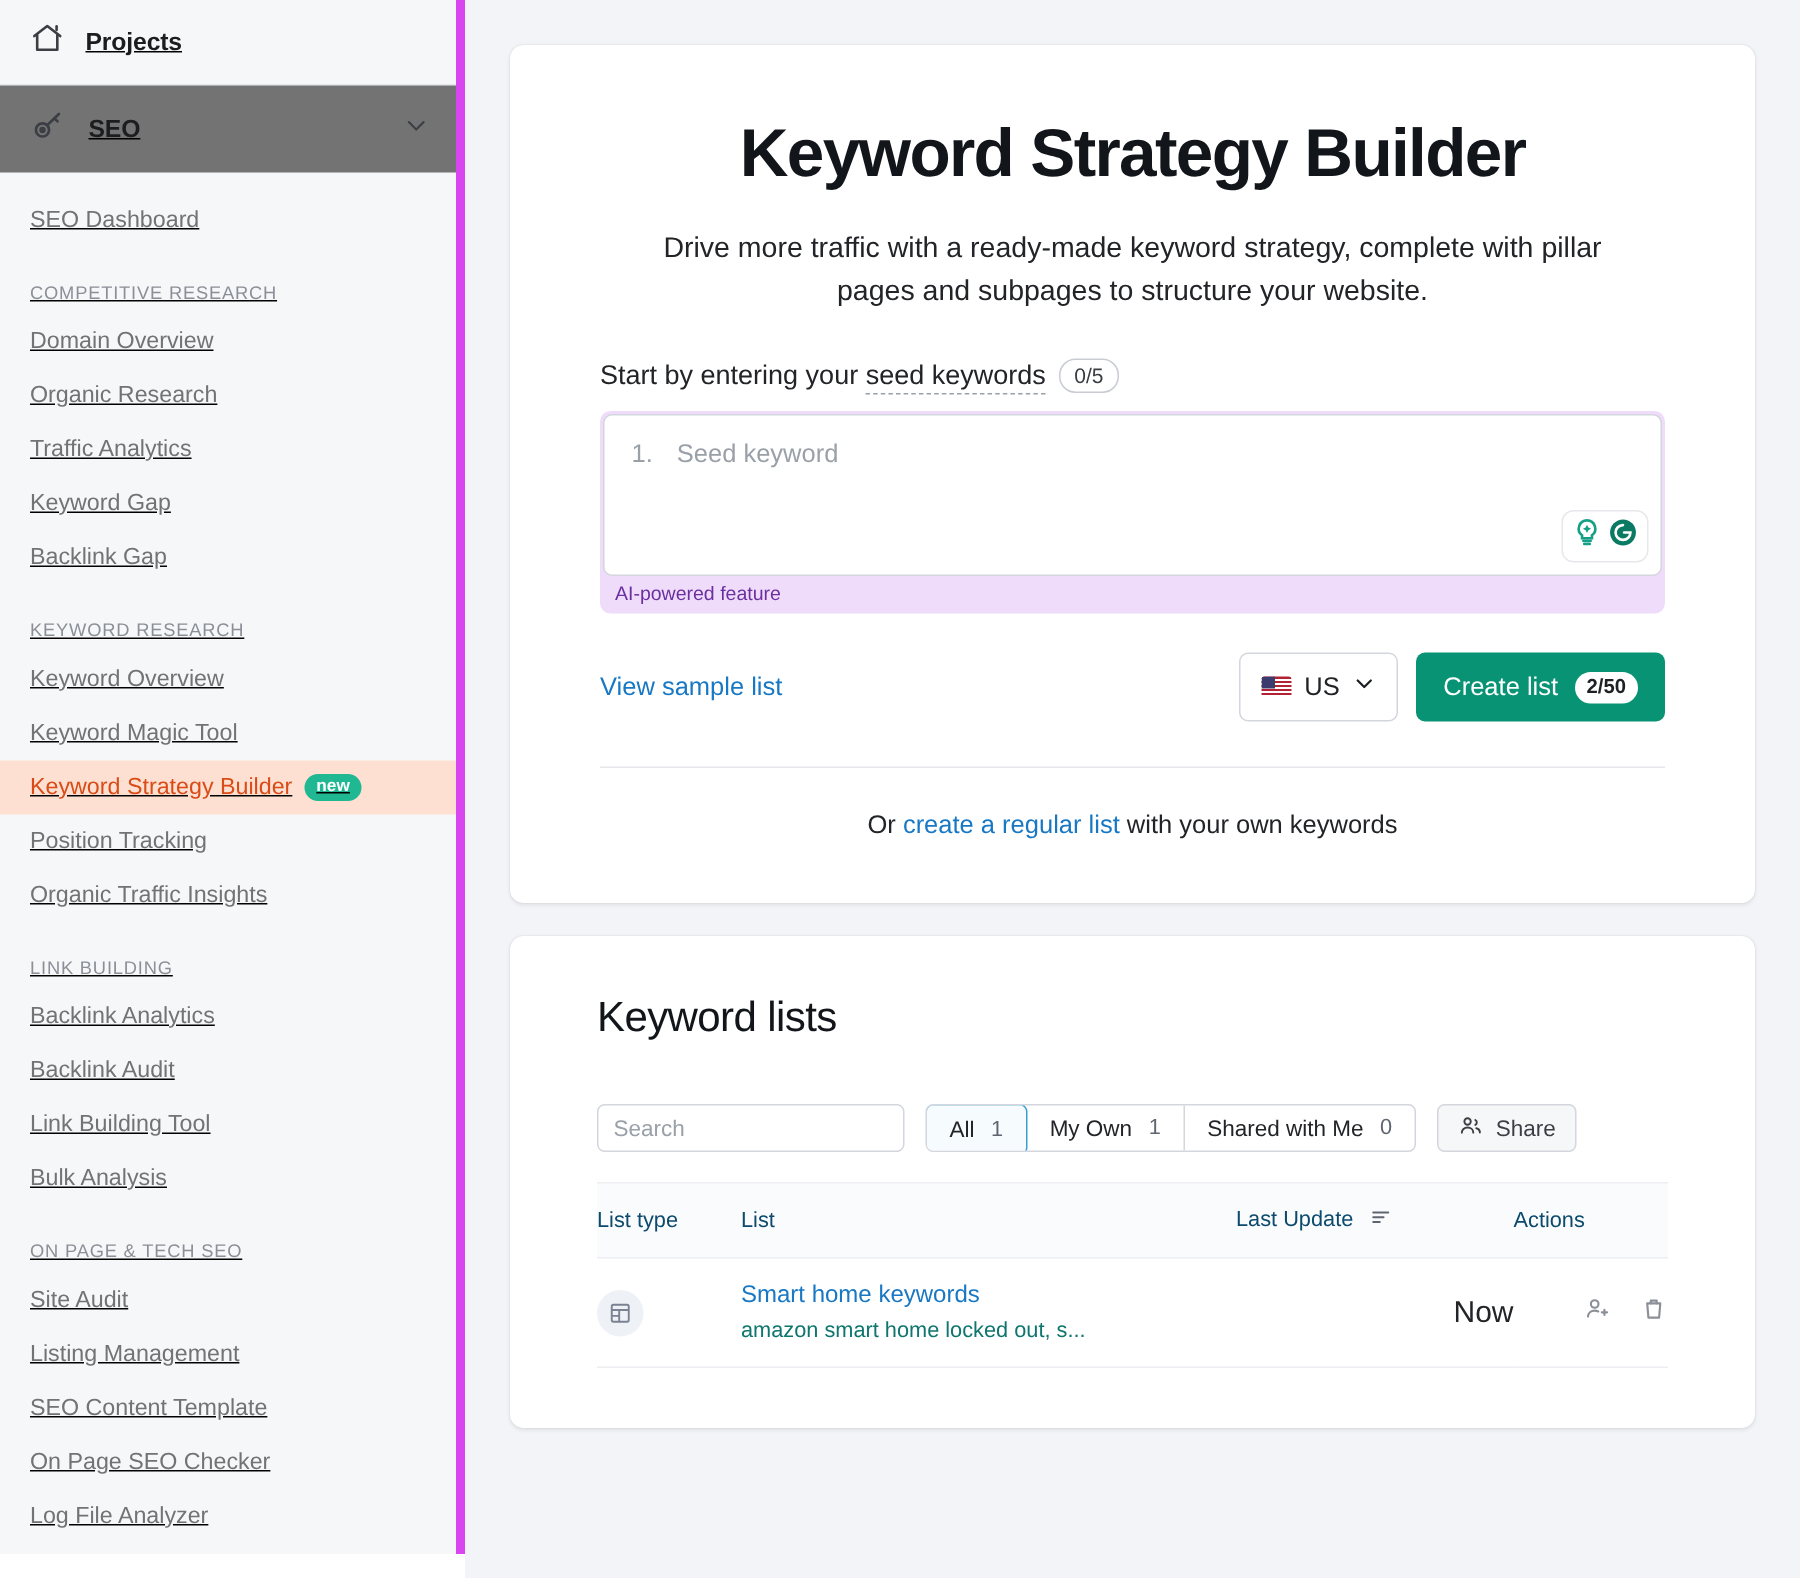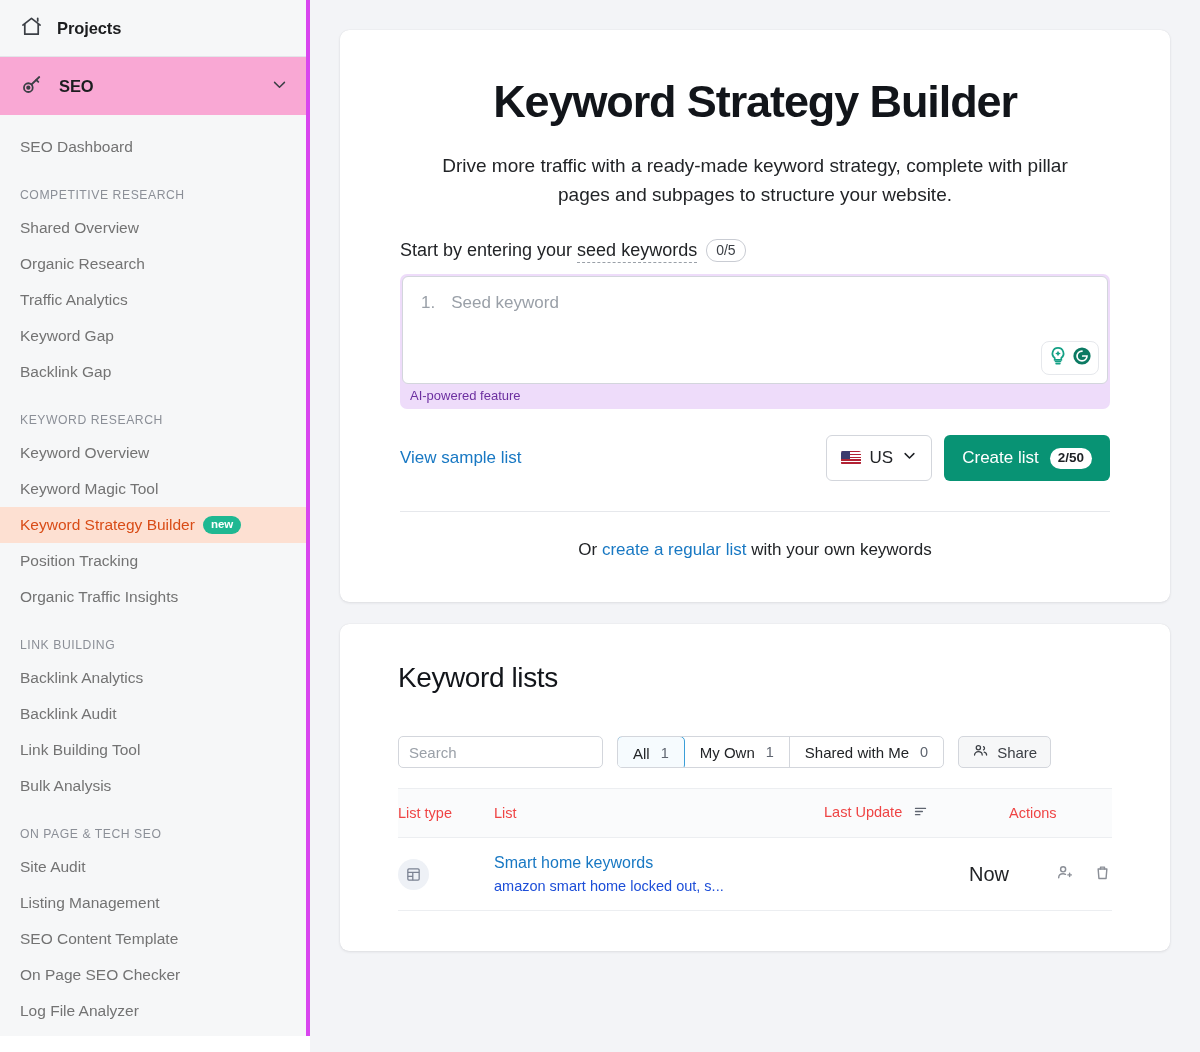--- a/index.html
+++ b/index.html
@@ -8,40 +8,41 @@
     font-family: "Liberation Sans", sans-serif;
     background: #ffffff;
     overflow: hidden;
   }
   .app { display: flex; width: 1200px; height: 1052px; }
 
   
   .sidebar {
     width: 310px; height: 1036px;
     background: #f6f7f8;
-    border-right: 4px solid #d946ef;
+    border-right: 6px solid #d946ef;
     flex: 0 0 310px;
     position: relative;
+    text-decoration: underline;
   }
   .side-projects {
     height: 57px;
     display: flex; align-items: center;
     padding-left: 20px; gap: 14px;
     border-bottom: 1px solid #e3e5e9;
     cursor: pointer;
   }
   .side-projects .label {
     font-size: 16.5px; font-weight: 700; color: #1c1d1f;
     letter-spacing: -0.1px;
   }
   .side-seo {
     height: 58px;
     display: flex; align-items: center;
     padding-left: 20px; padding-right: 18px; gap: 14px;
-    background: #f9a8d4;
+    background: #737373;
     cursor: pointer;
   }
   .side-seo .label {
     font-size: 16.5px; font-weight: 700; color: #1c1d1f; flex: 1;
     letter-spacing: -0.1px;
   }
   .nav-list { padding-top: 14px; }
   .nav-item {
     display: block;
     font-size: 15.5px; color: #737373;
@@ -256,21 +257,21 @@
     height: 32px; padding: 0 13px;
     border: 1px solid #d3d6dc; border-radius: 5px;
     background: #f6f7f8;
     font-size: 15px; color: #3b3f45;
     cursor: pointer;
     text-align: center;
   }
 
   table.lists-table { width: 100%; border-collapse: collapse; margin-top: 20px; }
   table.lists-table th {
-    font-size: 14.5px; font-weight: 400; color: #ef4444;
+    font-size: 14.5px; font-weight: 400; color: #0c4a6e;
     background: #fafbfc;
     padding: 15px 0;
     text-align: left;
     border-top: 1px solid #eceef1;
     border-bottom: 1px solid #eceef1;
   }
   th.col-type { padding-left: 18px; width: 96px; }
   th.col-list { width: 330px; }
   th.col-update {
     background: #e7e9ed; text-align: right; padding-right: 18px; width: 185px;
@@ -285,21 +286,21 @@
   .type-icon-circle {
     width: 31px; height: 31px; border-radius: 50%;
     background: #eef1f6;
     display: flex; align-items: center; justify-content: center;
   }
   .list-name {
     font-size: 16px; color: #1878c3; cursor: pointer;
     line-height: 21px;
   }
   .list-sub {
-    font-size: 14.5px; color: #1d4ed8; line-height: 20px; margin-top: 3px;
+    font-size: 14.5px; color: #0f766e; line-height: 20px; margin-top: 3px;
   }
   td.c-update { text-align: right; padding-right: 18px; font-size: 20px; color: #222427; }
   td.c-actions { text-align: right; padding-right: 18px; }
   .act-icons { display: inline-flex; gap: 18px; align-items: center; }
   .act-icons span { cursor: pointer; display: inline-flex; }
 </style>
 </head>
 <body>
 
 <div class="app">
@@ -331,21 +332,21 @@
         <svg width="17" height="17" viewBox="0 0 24 24" fill="none" stroke="#3b3f45" stroke-width="2" stroke-linecap="round" stroke-linejoin="round">
           <path d="M5 9l7 7 7-7"></path>
         </svg>
       </span>
     </div>
 
     <div class="nav-list">
       <div class="nav-item">SEO Dashboard</div>
 
       <div class="nav-group">COMPETITIVE RESEARCH</div>
-      <div class="nav-item">Shared Overview</div>
+      <div class="nav-item">Domain Overview</div>
       <div class="nav-item">Organic Research</div>
       <div class="nav-item">Traffic Analytics</div>
       <div class="nav-item">Keyword Gap</div>
       <div class="nav-item">Backlink Gap</div>
 
       <div class="nav-group">KEYWORD RESEARCH</div>
       <div class="nav-item">Keyword Overview</div>
       <div class="nav-item">Keyword Magic Tool</div>
       <div class="nav-item active">
         <span>Keyword Strategy Builder</span>

